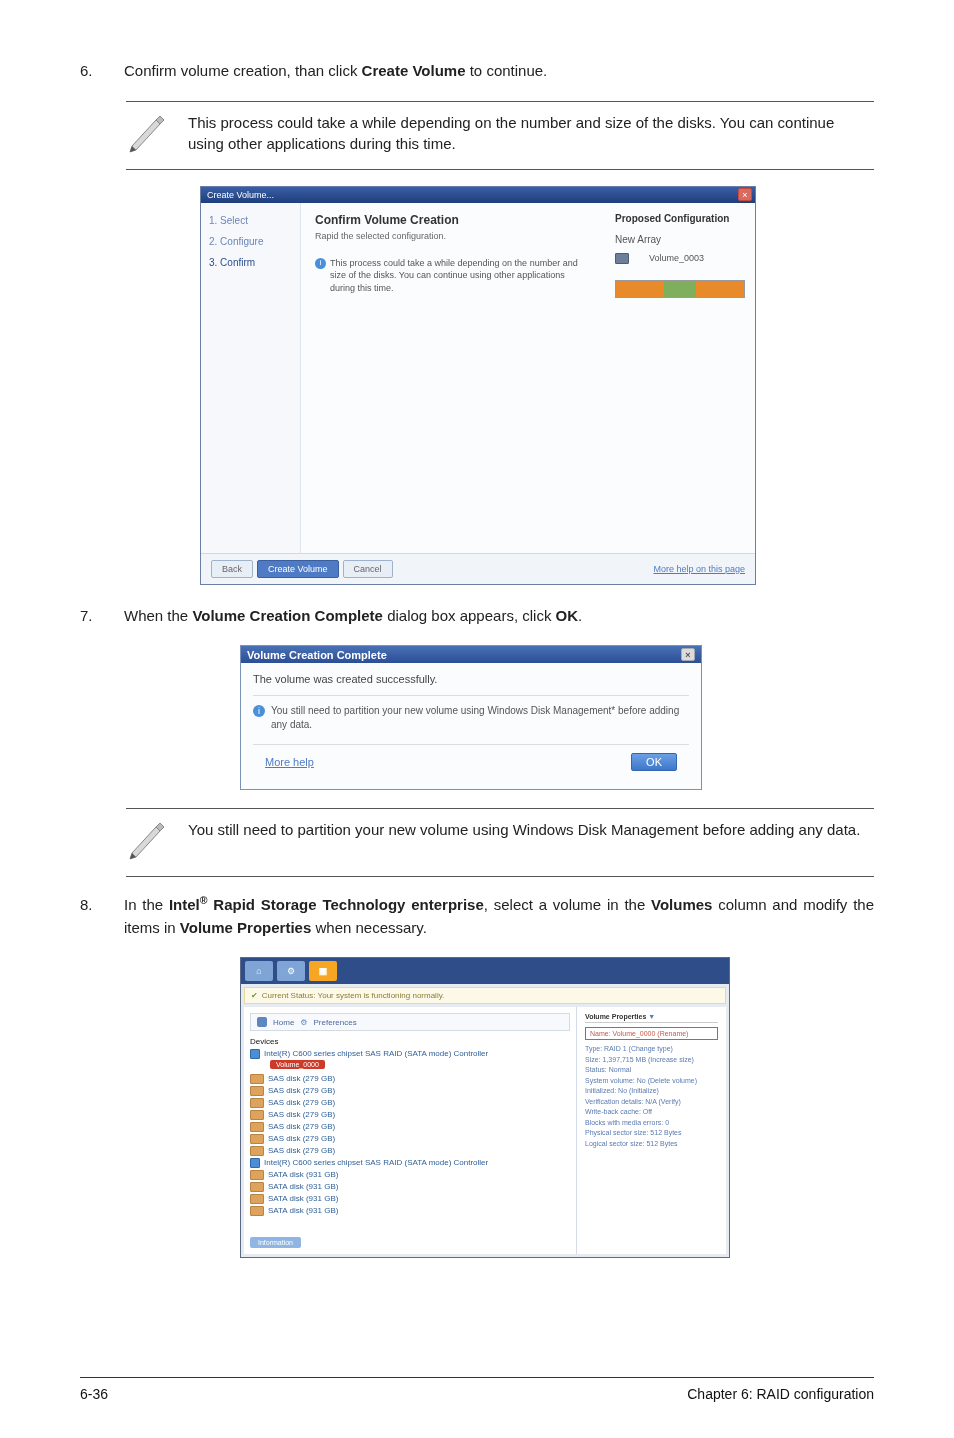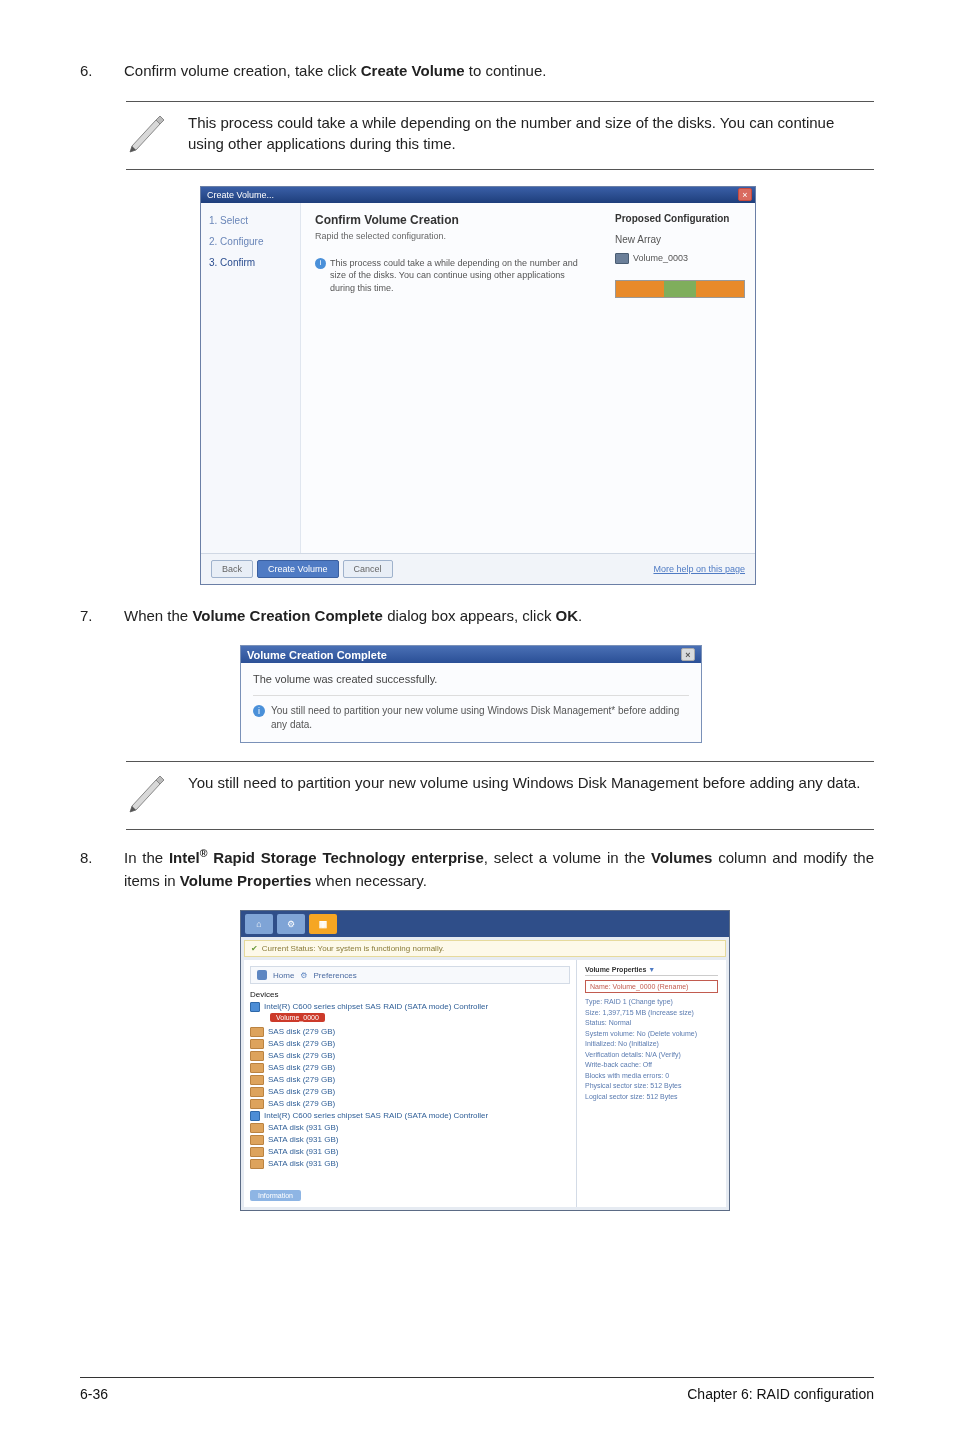--- a/index.html
+++ b/index.html
@@ -112,21 +112,21 @@
   }
   .dlg-rpanel {
     width: 150px;
     padding: 10px 10px;
     font-size: 10px;
     color:#444;
   }
   .dlg-rpanel .rp-title { font-weight: bold; font-size: 10px; margin-bottom: 10px; color:#333;}
   .dlg-rpanel .rp-sub { color:#555; margin-bottom: 8px; font-size:10px;}
   .disk-row {
-    display:flex; align-items:center; gap:4px; font-size:9px; color:#555;
+    display:flex; align-items:center; gap:20px; font-size:9px; color:#555;
     margin-bottom:16px;
   }
   .disk-icon {
     width:14px;height:11px;background:#6b7f99;border:1px solid #4a5d73;border-radius:1px;
   }
   .raid-band {
     display:flex;height:18px;width:100%;
     border:1px solid #999;
   }
   .raid-band .seg1{flex:3;background:#e88a2a;}
@@ -261,21 +261,21 @@
     font-size:14px;color:#111;
   }
 </style>
 </head>
 <body>
 
 <div class="step">
   <div class="step-row">
     <span class="step-num">6.</span>
     <span class="step-text">
-      <span>Confirm volume creation, take click </span><span class="bold">Create Volume</span><span> to continue.</span>
+      <span>Confirm volume creation, than click </span><span class="bold">Create Volume</span><span> to continue.</span>
     </span>
   </div>
 </div>
 
 <div class="note-block">
   <div class="icon-col">
     <svg class="pencil-icon" width="40" height="46" viewBox="0 0 40 46">
       <path d="M6 36 L30 10 L34 14 L10 40 L4 42 Z" fill="#d8d8d8" stroke="#888" stroke-width="1"></path>
       <path d="M30 10 L34 6 L38 10 L34 14 Z" fill="#bbb" stroke="#888"></path>
       <path d="M6 36 L4 42 L10 40 Z" fill="#555"></path>
@@ -341,20 +341,24 @@
 <div class="dlg2">
   <div class="dlg2-title">
     <span>Volume Creation Complete</span>
     <span class="close2">×</span>
   </div>
   <div class="dlg2-body">
     <div class="l1">The volume was created successfully.</div>
     <div class="l2">
       <span class="info-icon2">i</span>
       <span>You still need to partition your new volume using Windows Disk Management* before adding any data.</span>
+    </div>
+    <div class="dlg2-footer">
+      <a>More help</a>
+      <span class="okbtn">OK</span>
     </div>
   </div>
 </div>
 
 <div class="note-block">
   <div class="icon-col">
     <svg class="pencil-icon" width="40" height="46" viewBox="0 0 40 46">
       <path d="M6 36 L30 10 L34 14 L10 40 L4 42 Z" fill="#d8d8d8" stroke="#888" stroke-width="1"></path>
       <path d="M30 10 L34 6 L38 10 L34 14 Z" fill="#bbb" stroke="#888"></path>
       <path d="M6 36 L4 42 L10 40 Z" fill="#555"></path>

